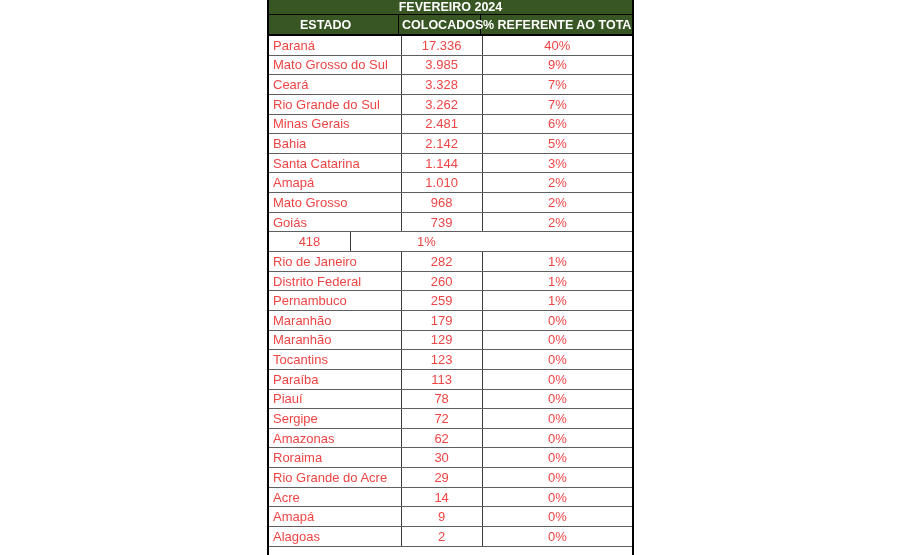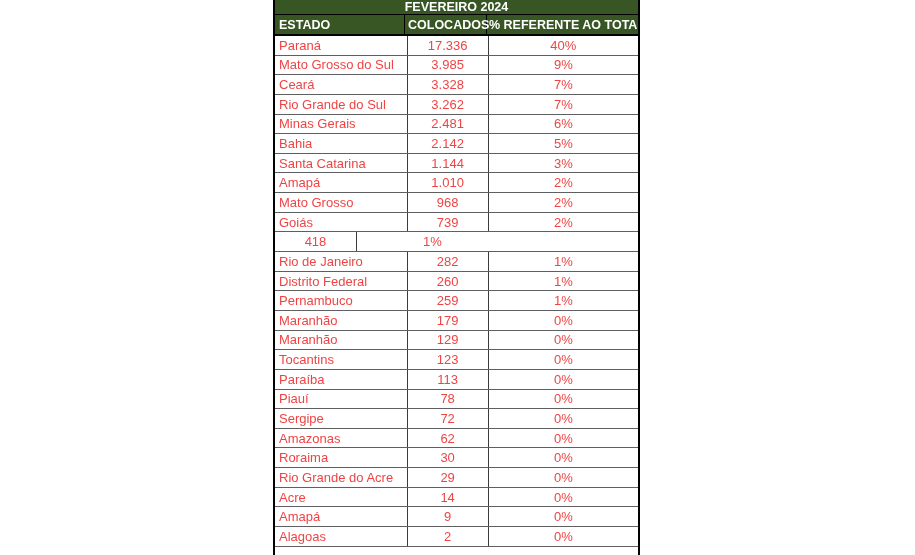--- a/index.html
+++ b/index.html
@@ -6,21 +6,21 @@
     margin: 0;
     padding: 0;
     width: 915px;
     height: 555px;
     background: #ffffff;
     overflow: hidden;
     font-family: "Liberation Sans", sans-serif;
   }
   .table-wrap {
     position: absolute;
-    left: 273px;
+    left: 267px;
     top: 0;
     width: 367px;
     height: 555px;
     overflow: hidden;
     box-sizing: border-box;
     border-left: 2px solid #000;
     border-right: 2px solid #000;
     background: #ffffff;
   }
   .title-row {
@@ -37,20 +37,21 @@
   }
   .header-row {
     height: 19px;
     background: #375623;
     color: #ffffff;
     font-weight: bold;
     font-size: 12.5px;
     display: flex;
     border-bottom: 2px solid #000;
     box-sizing: content-box;
+    padding-left: 27px;
   }
   .header-row .cell {
     display: flex;
     align-items: center;
     box-sizing: border-box;
     white-space: nowrap;
     overflow: visible;
   }
   .cell.c1 { width: 134px; padding-left: 4px; }
   .cell.c2 { width: 82px; }

